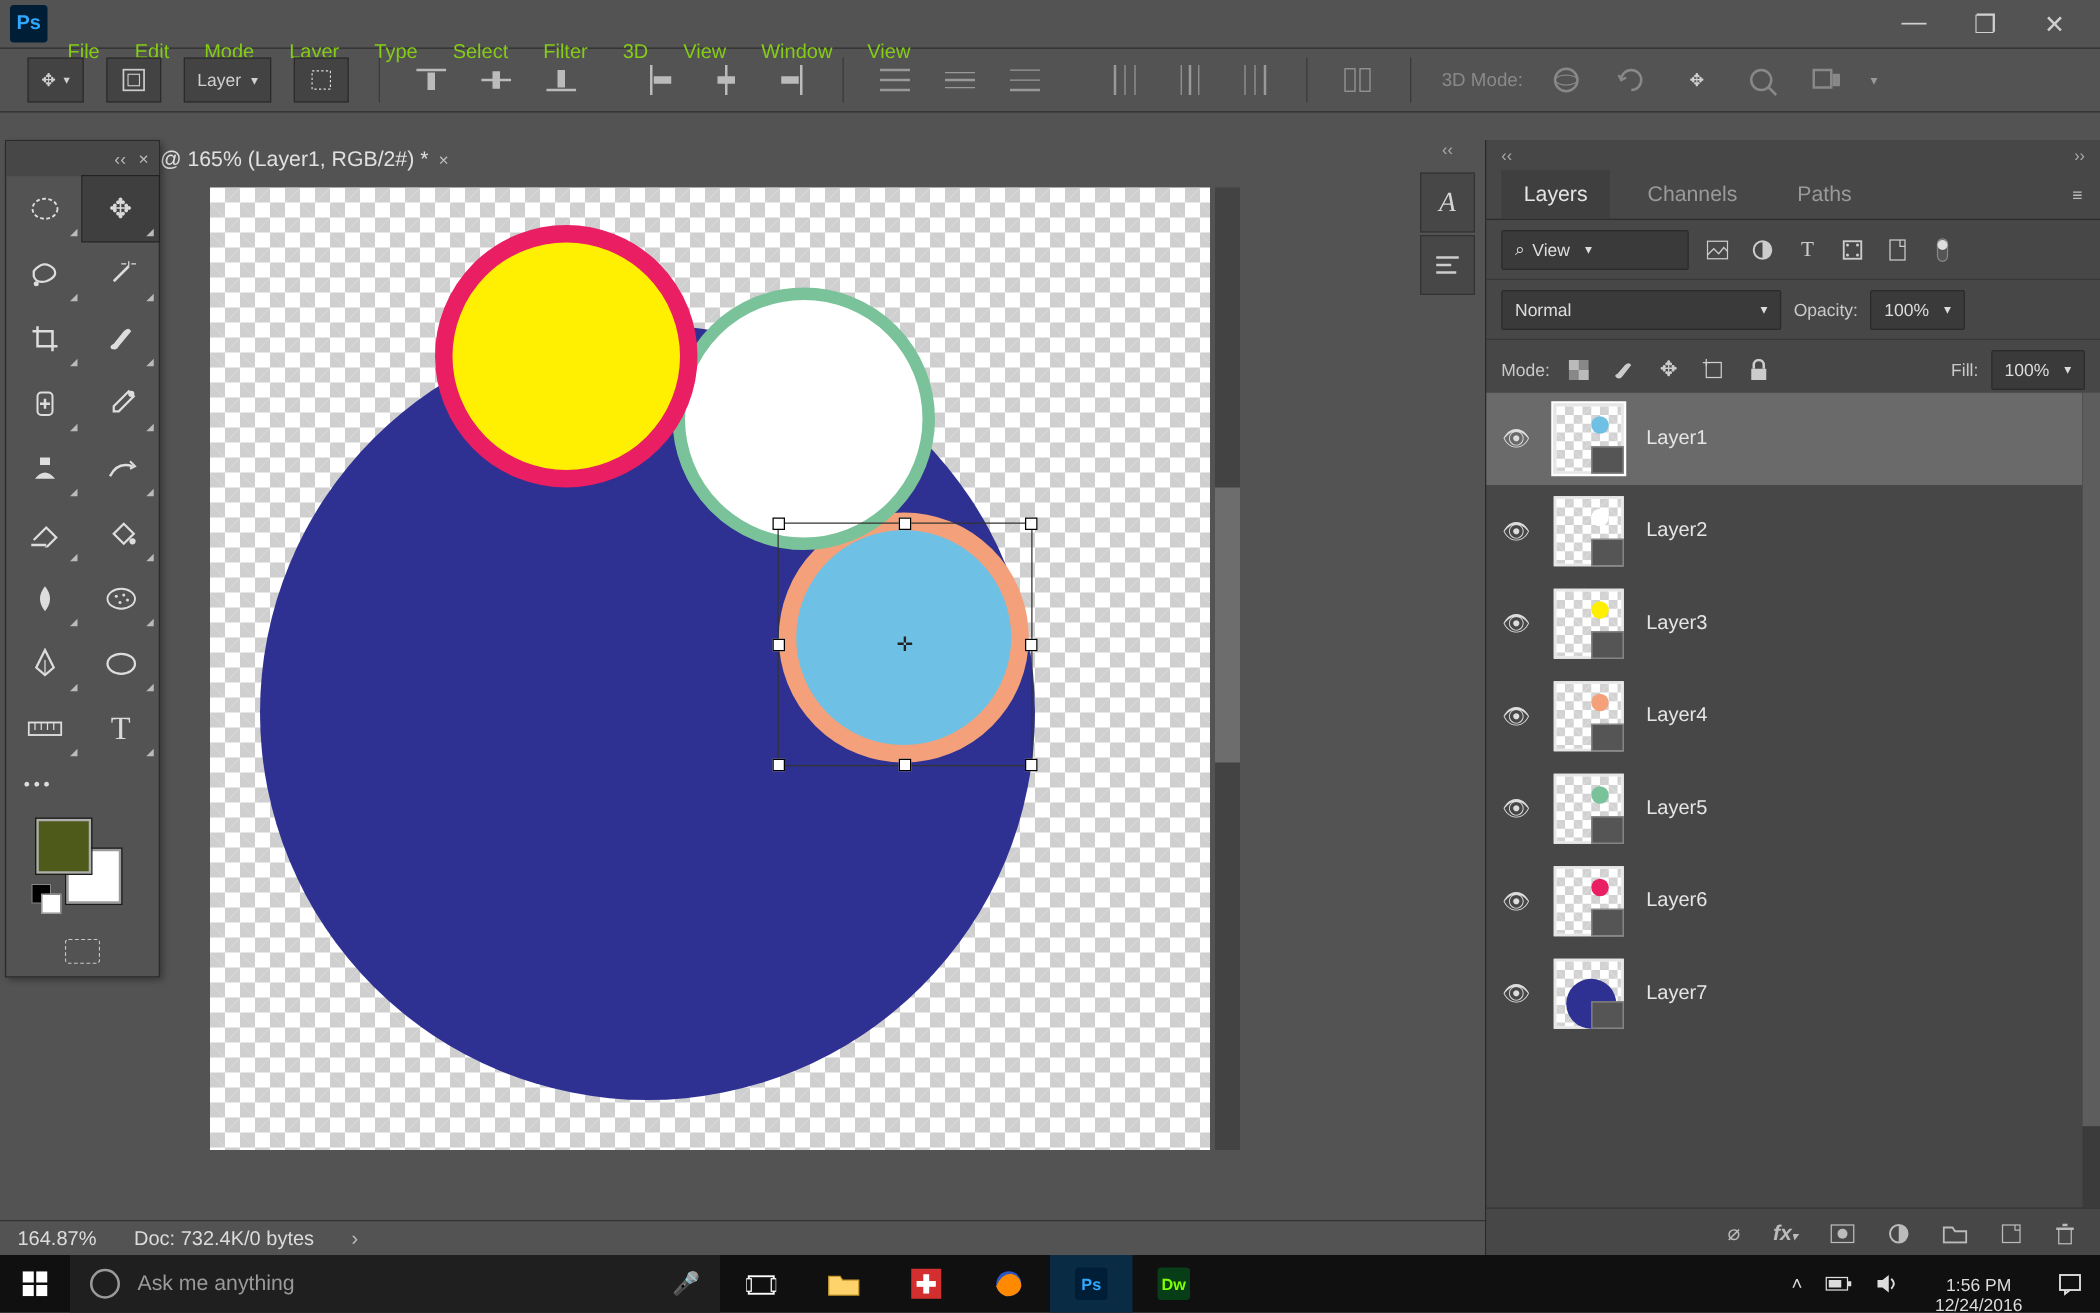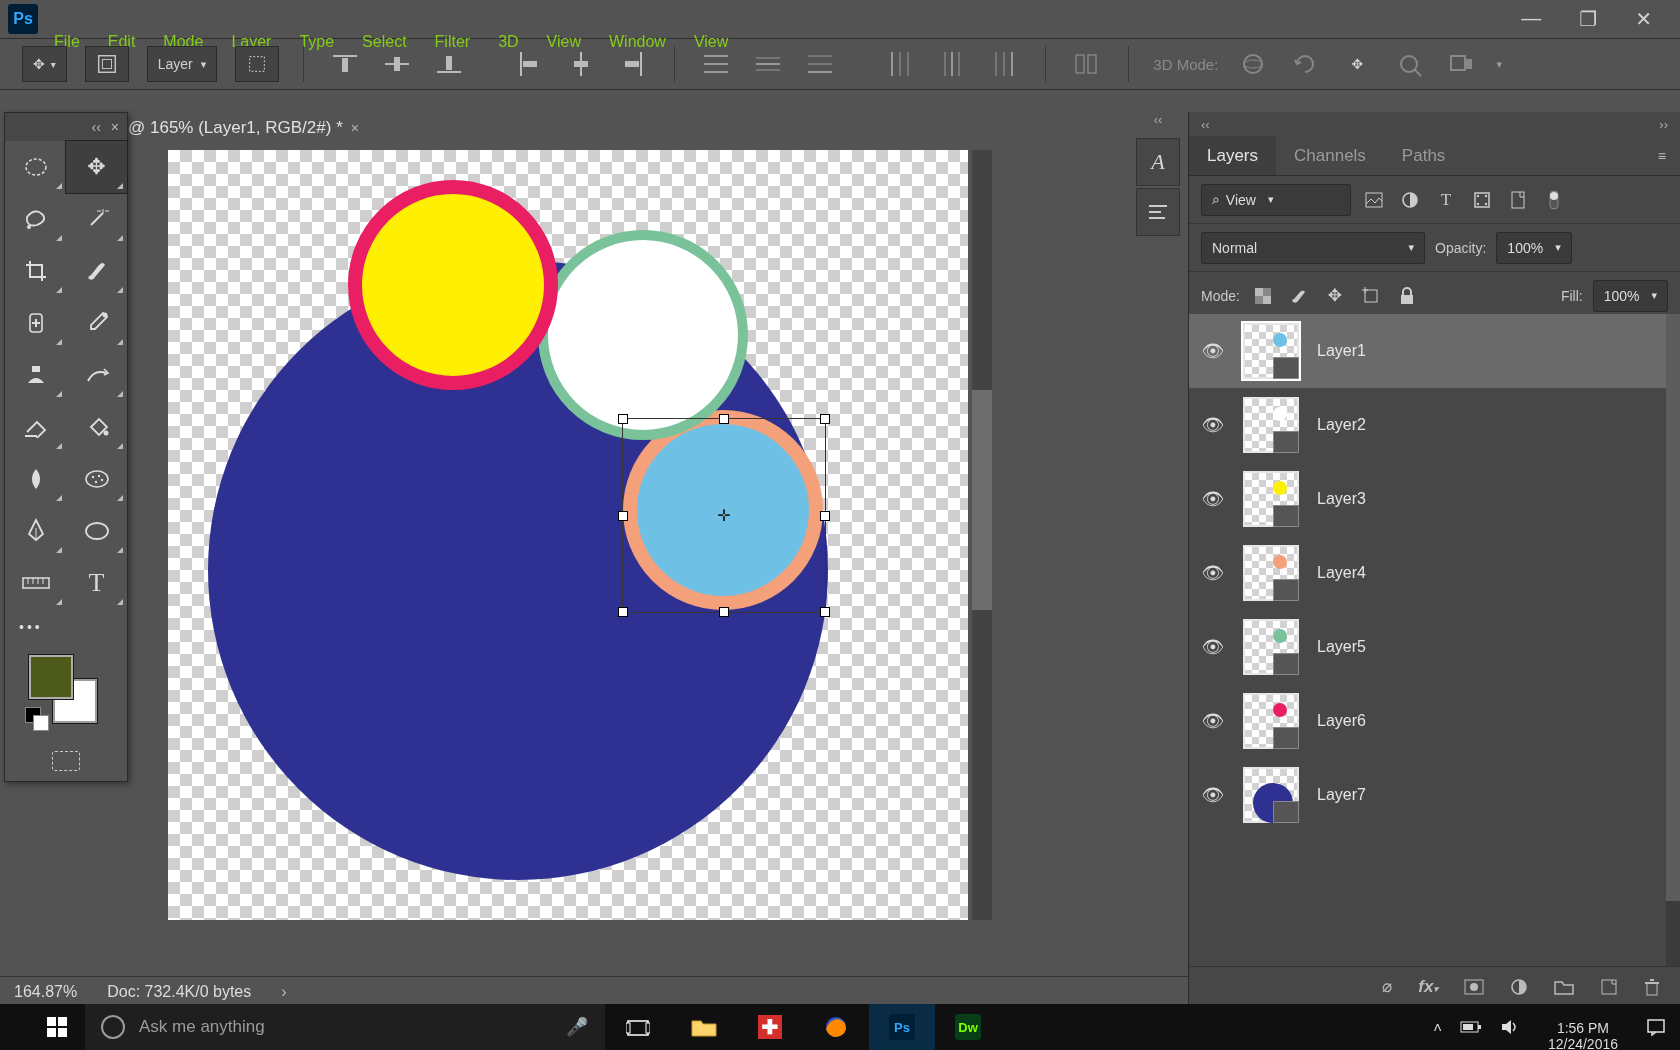--- a/index.html
+++ b/index.html
@@ -66,21 +66,21 @@
 
 
 .dockstrip{position:absolute; right:498px; top:22px; width:48px;}
 .dockstrip .chev{height:24px; text-align:center; color:#aaa; font-size:13px;}
 .dockstrip .ic{width:44px;height:48px; margin:2px auto; background:#474747; display:flex; align-items:center; justify-content:center; color:#d5d5d5; font-size:22px; font-style:italic; font-family:Georgia,serif; border:1px solid #333;}
 
 
 .rpanel{position:absolute; right:0; top:22px; width:492px; bottom:0; background:#474747; border-left:1px solid #2a2a2a;}
 .rpanel .chev{height:24px; color:#aaa; font-size:13px; display:flex; justify-content:space-between; padding:0 12px; align-items:center;}
 .ptabs{height:40px; display:flex; align-items:center; border-bottom:1px solid #2c2c2c;}
-.ptab{padding:0 18px; height:100%; display:flex; align-items:center; color:#9a9a9a; font-size:17px;}
+.ptab{padding:0 18px; height:100%; display:flex; align-items:center; color:#9a9a9a; font-size:17px;margin-left:12px;}
 .ptab.active{background:#3f3f3f; color:#e5e5e5;}
 .ptabs .menu-icon{margin-left:auto; padding-right:14px; color:#bbb;}
 .filterrow, .blendrow, .lockrow { display:flex; align-items:center; height:48px; padding:0 12px; gap:10px; border-bottom:1px solid #383838;}
 .pill{background:#3a3a3a; border:1px solid #2a2a2a; height:32px; display:flex; align-items:center; padding:0 10px; border-radius:2px; color:#ddd;}
 .pill .dd{margin-left:12px; font-size:11px;}
 .mini{width:26px; height:26px; display:flex; align-items:center; justify-content:center; color:#ccc; font-size:17px;}
 .label{color:#c9c9c9;}
 .layers{position:absolute; top:202px; bottom:40px; left:0; right:14px; overflow:hidden;}
 .layer{height:74px; display:flex; align-items:center; gap:18px; padding:0 12px;}
 .layer.sel{background:#6a6a6a;}
@@ -96,21 +96,21 @@
 .thumb .dot{position:absolute; border-radius:50%;}
 .thumb .corner{position:absolute; right:-2px; bottom:-2px; width:26px;height:22px; background:#555; border:1px solid #888;}
 .layer .name{color:#e5e5e5; font-size:16px;}
 .layers-vscroll{position:absolute; right:0; top:202px; bottom:40px; width:14px; background:#3b3b3b;}
 .lvthumb{position:absolute; top:0; width:100%; height:90%; background:#5d5d5d;}
 .layerfoot{position:absolute; bottom:0; left:0; right:0; height:40px; display:flex; align-items:center; justify-content:flex-end; gap:26px; padding:0 20px; background:#474747; border-top:1px solid #333; color:#bbb; font-size:17px;}
 
 
 .status{position:absolute; left:0; right:492px; bottom:44px; height:30px; background:#535353; display:flex; align-items:center; gap:30px; padding:0 14px; color:#dcdcdc; font-size:16px; border-top:1px solid #333;}
 .status .arrow{color:#bbb;}
-.taskbar{position:absolute; left:0; right:0; bottom:0; height:46px; background:#101010; display:flex; align-items:center; color:#fff;padding-left:29px;}
+.taskbar{position:absolute; left:0; right:0; bottom:0; height:46px; background:#101010; display:flex; align-items:center; color:#fff;}
 .tb-start{width:56px; display:flex; align-items:center; justify-content:center; font-size:20px;}
 .tb-search{flex:0 0 520px; height:100%; background:#1f1f1f; display:flex; align-items:center; gap:14px; padding:0 16px; color:#9a9a9a; font-size:17px;}
 .tb-search .circ{width:24px;height:24px;border:2px solid #9a9a9a;border-radius:50%;}
 .tb-search .mic{margin-left:auto; font-size:18px;}
 .tb-icons{display:flex; height:100%;}
 .tb-ic{width:66px; display:flex; align-items:center; justify-content:center; font-size:20px;}
 .tb-ic.ps{background:#0a2b44;}
 .tb-spacer{flex:1;}
 .tb-tray{display:flex; align-items:center; gap:18px; padding:0 14px; font-size:15px; color:#dcdcdc;}
 .tb-clock{text-align:center; line-height:1.1; font-size:14px; padding:0 10px;margin-top:19px;}

